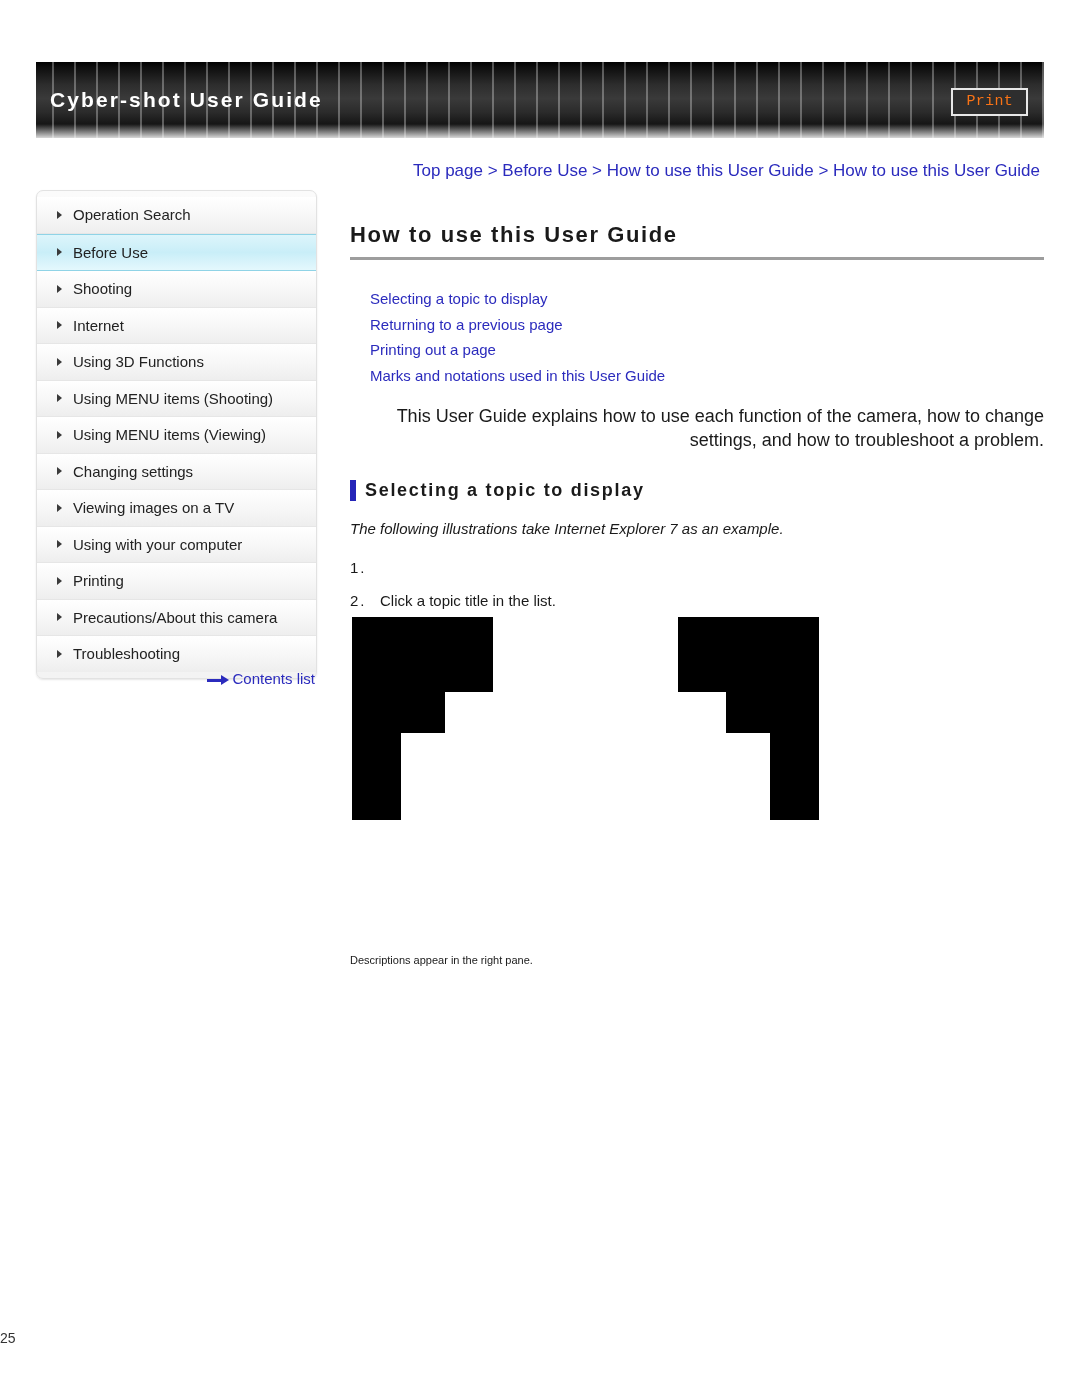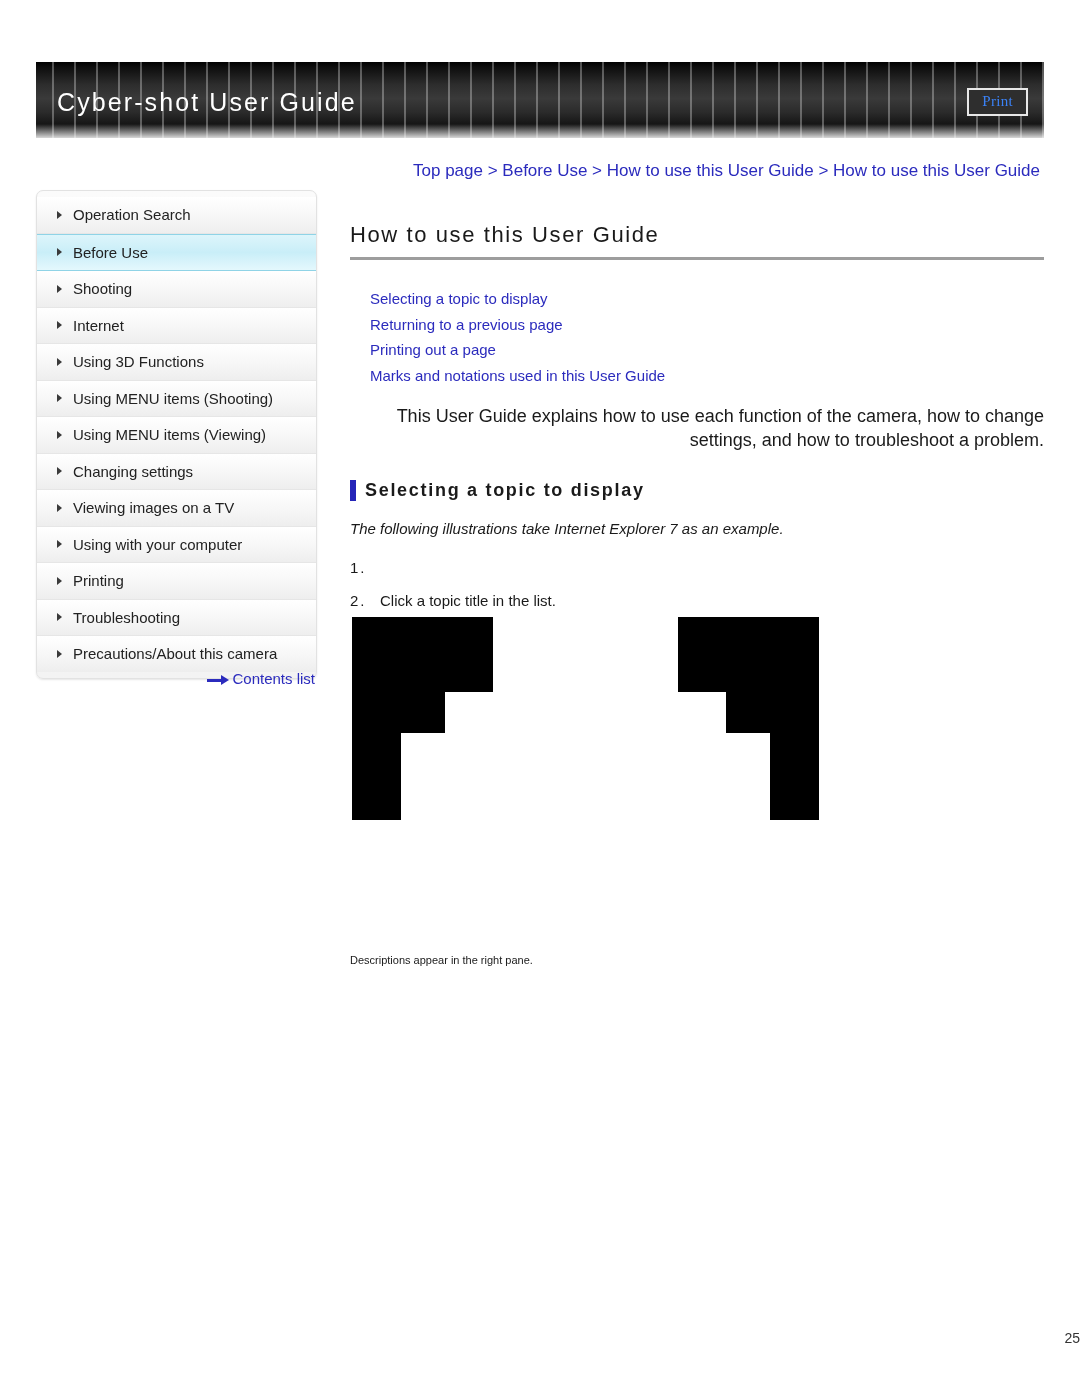--- a/index.html
+++ b/index.html
@@ -38,42 +38,42 @@
   .banner::after {
     content: "";
     position: absolute;
     left: 0; right: 0; bottom: 0;
     height: 14px;
     background: linear-gradient(180deg, rgba(255,255,255,0) 0%, rgba(255,255,255,0.85) 100%);
     pointer-events: none;
   }
   .banner-title {
     position: absolute;
-    left: 21px;
+    left: 14px;
     top: 26px;
     color: #ffffff;
-    font-size: 25px;
+    font-size: 21px;
     letter-spacing: 2.1px;
-    font-weight: normal;
+    font-weight: bold;
     z-index: 3;
     white-space: nowrap;
   }
   .print-button {
     position: absolute;
     right: 16px;
     top: 26px;
     z-index: 3;
     border: 2px solid #e8e8e8;
     background: #2e2e2e;
-    color: #3b82f6;
+    color: #f97316;
     font-size: 15px;
     padding: 3px 13px 4px 13px;
     letter-spacing: 0.3px;
     cursor: pointer;
-    font-family: Liberation Serif, serif;
+    font-family: Liberation Mono, monospace;
   }
 
   
   .breadcrumb {
     position: absolute;
     right: 40px;
     top: 161px;
     font-size: 17px;
     color: #2b2bbd;
     white-space: nowrap;
@@ -161,21 +161,21 @@
     left: 350px;
     top: 222px;
     width: 694px;
   }
   .page-title {
     font-size: 22px;
     color: #1a1a1a;
     letter-spacing: 1.6px;
     padding-bottom: 9px;
     margin: 0;
-    font-weight: normal;
+    font-weight: bold;
   }
   .title-rule {
     height: 3px;
     background: #9d9d9d;
     width: 694px;
     margin-bottom: 26px;
   }
   .link-list { margin: 0 0 0 20px; padding: 0; list-style: none; }
   .link-list li {
     font-size: 15px;
@@ -246,21 +246,21 @@
     position: absolute;
     background: #000000;
   }
 
   
   .page-number {
     position: absolute;
     left: 0;
     width: 1080px;
     top: 1330px;
-    text-align: right;
+    text-align: left;
     font-size: 14px;
     color: #333333;
   }
 </style>
 </head>
 <body>
 
 <div class="banner">
   <div class="banner-title">Cyber-shot User Guide</div>
   <button class="print-button">Print</button>
@@ -308,25 +308,25 @@
     <div class="nav-item">
       <span class="tri"></span>
       <span>Using with your computer</span>
     </div>
     <div class="nav-item">
       <span class="tri"></span>
       <span>Printing</span>
     </div>
     <div class="nav-item">
       <span class="tri"></span>
+      <span>Precautions/About this camera</span>
+    </div>
+    <div class="nav-item">
+      <span class="tri"></span>
       <span>Troubleshooting</span>
-    </div>
-    <div class="nav-item">
-      <span class="tri"></span>
-      <span>Precautions/About this camera</span>
     </div>
   </nav>
 
 <div class="contents-link">
   <span class="arrow-icon"></span><span>Contents list</span>
 </div>
 
 <main class="main">
   <h1 class="page-title">How to use this User Guide</h1>
   <div class="title-rule"></div>

